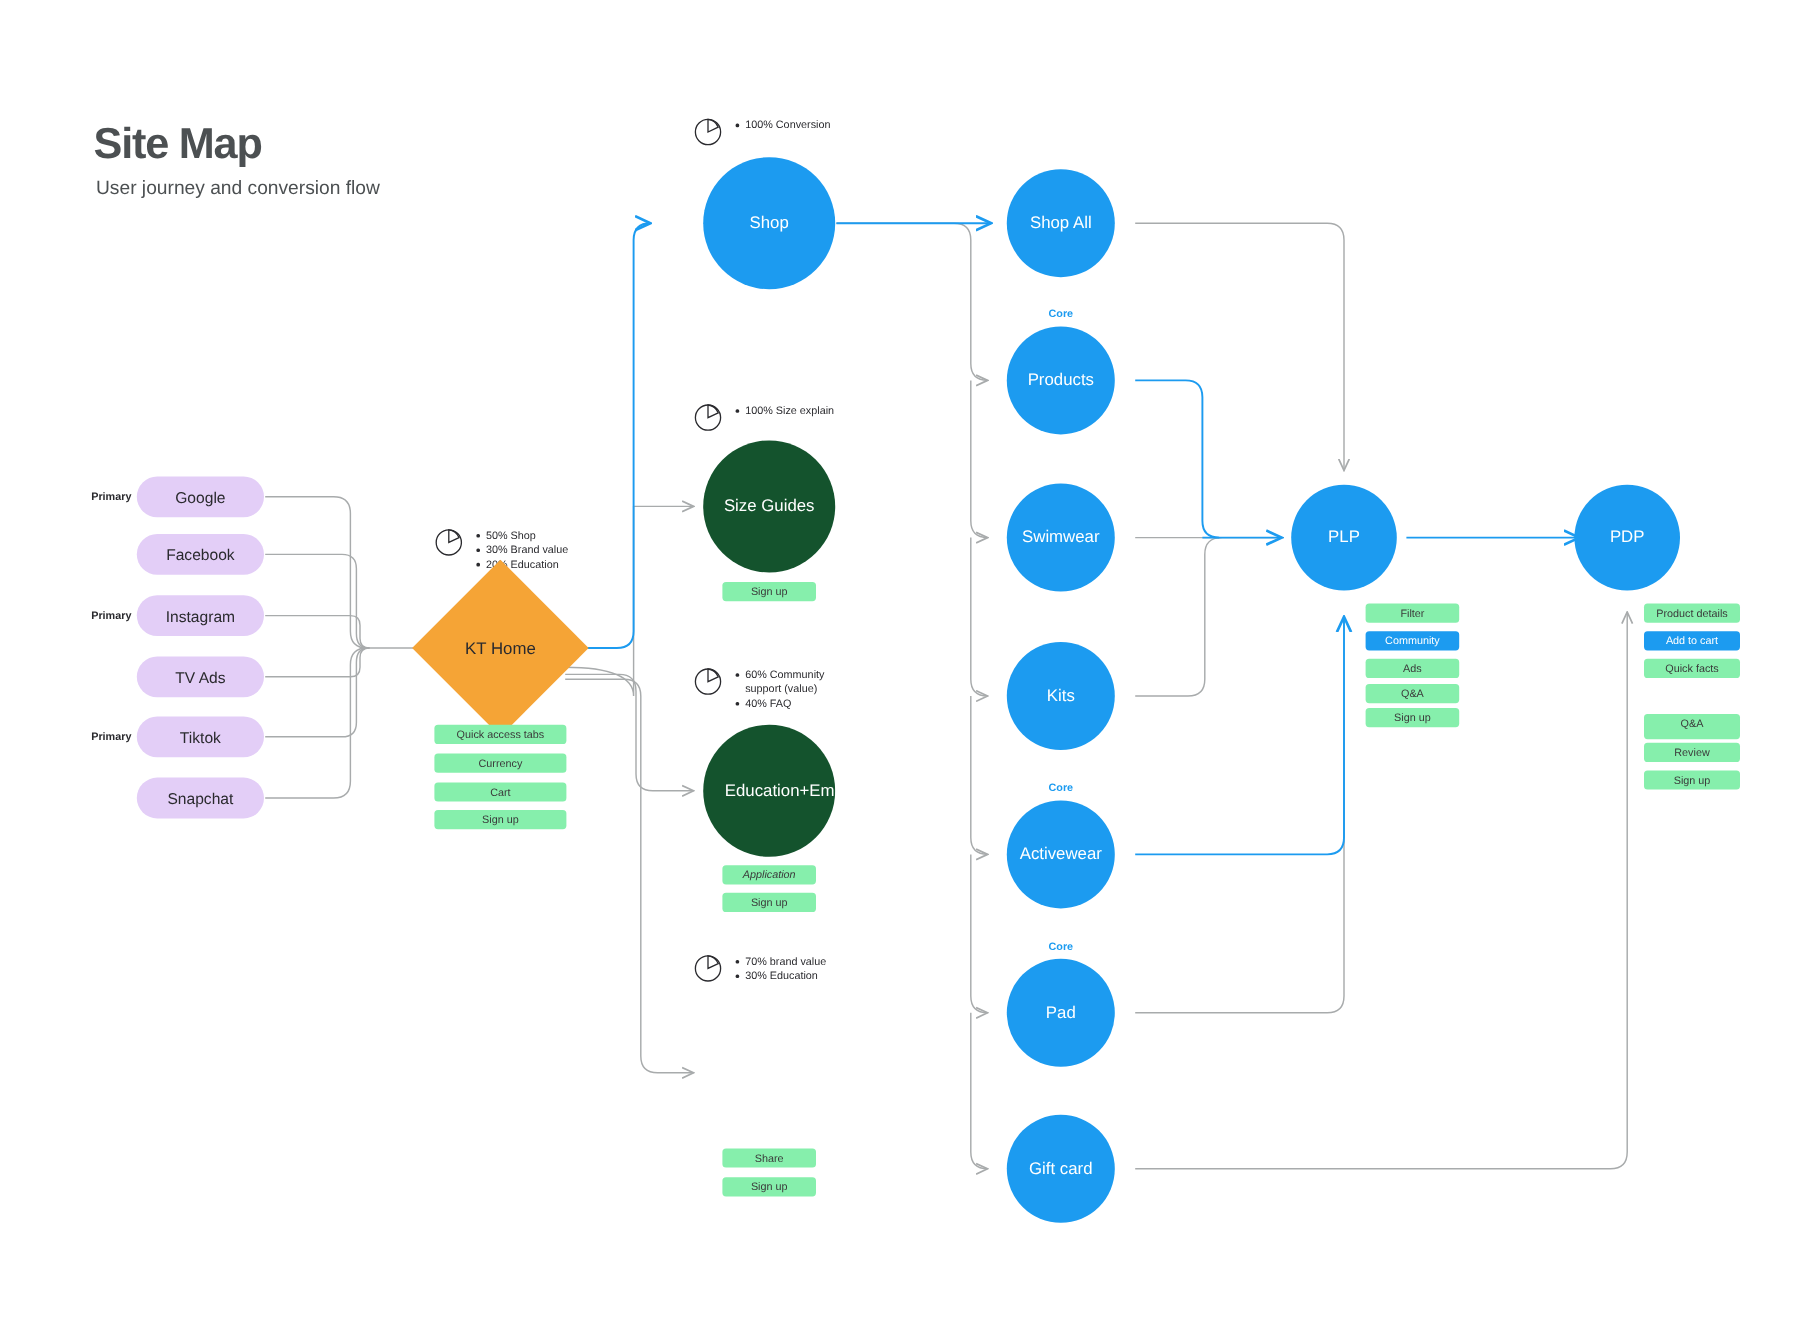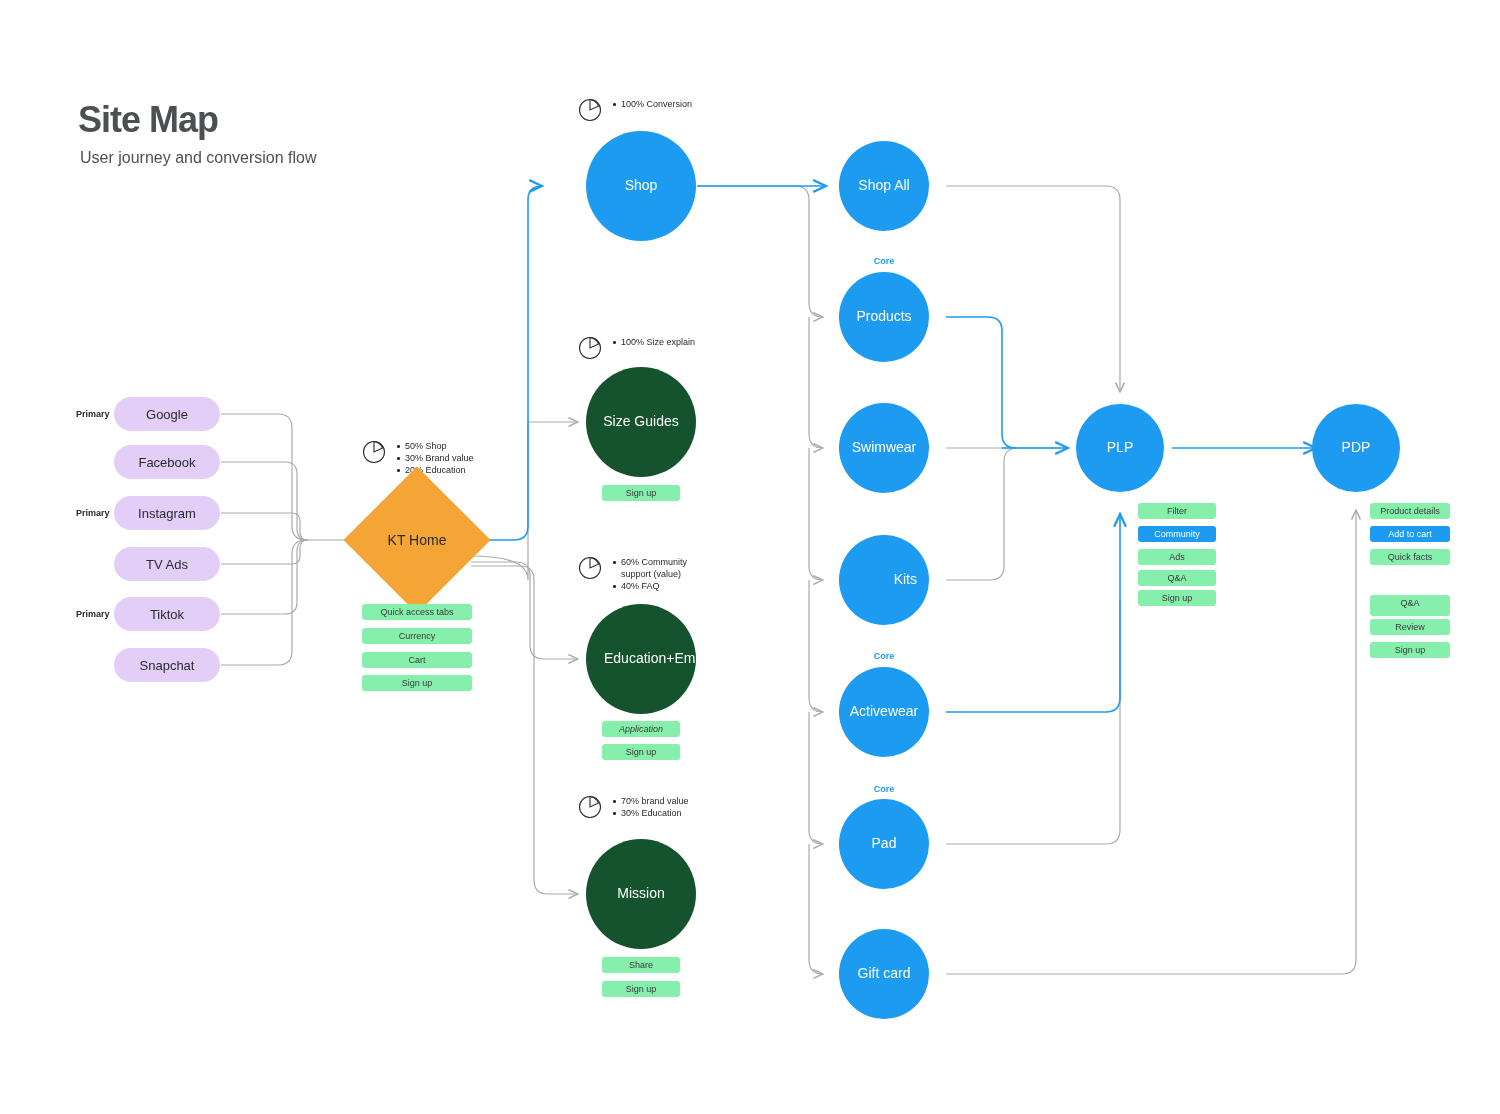--- a/index.html
+++ b/index.html
@@ -217,40 +217,37 @@
   <div class="annot" style="left:578px;top:795px;width:150px;">
     <svg class="pie" viewBox="0 0 24 24">
       <circle cx="12" cy="12" r="10.5" fill="none" stroke="#2a2a2e" stroke-width="1.1"></circle>
       <path d="M12,12 L12,1.5 A10.5,10.5 0 0,1 20.5,8 Z" fill="none" stroke="#2a2a2e" stroke-width="1.1"></path>
     </svg>
     <ul>
       <li>70% brand value</li>
       <li>30% Education</li>
     </ul>
   </div>
-  <div class="node green" style="left:586px;top:839px;width:110px;height:110px;">
-    <span>Mission</span>
-  </div>
   <div class="tab" style="left:602px;top:957px;width:78px;">Share</div>
   <div class="tab" style="left:602px;top:981px;width:78px;">Sign up</div>
 
   <div class="node blue" style="left:839px;top:141px;width:90px;height:90px;">
     <span>Shop All</span>
   </div>
 
   <div class="core-tag" style="left:854px;top:256px;">Core</div>
   <div class="node blue" style="left:839px;top:272px;width:90px;height:90px;">
     <span>Products</span>
   </div>
 
   <div class="node blue" style="left:839px;top:403px;width:90px;height:90px;">
     <span>Swimwear</span>
   </div>
 
-  <div class="node blue" style="left:839px;top:535px;width:90px;height:90px;justify-content:flex-end;">
+  <div class="node blue" style="left:839px;top:535px;width:90px;height:90px;">
     <span>Kits</span>
   </div>
 
   <div class="core-tag" style="left:854px;top:651px;">Core</div>
   <div class="node blue" style="left:839px;top:667px;width:90px;height:90px;">
     <span>Activewear</span>
   </div>
 
   <div class="core-tag" style="left:854px;top:784px;">Core</div>
   <div class="node blue" style="left:839px;top:799px;width:90px;height:90px;">

